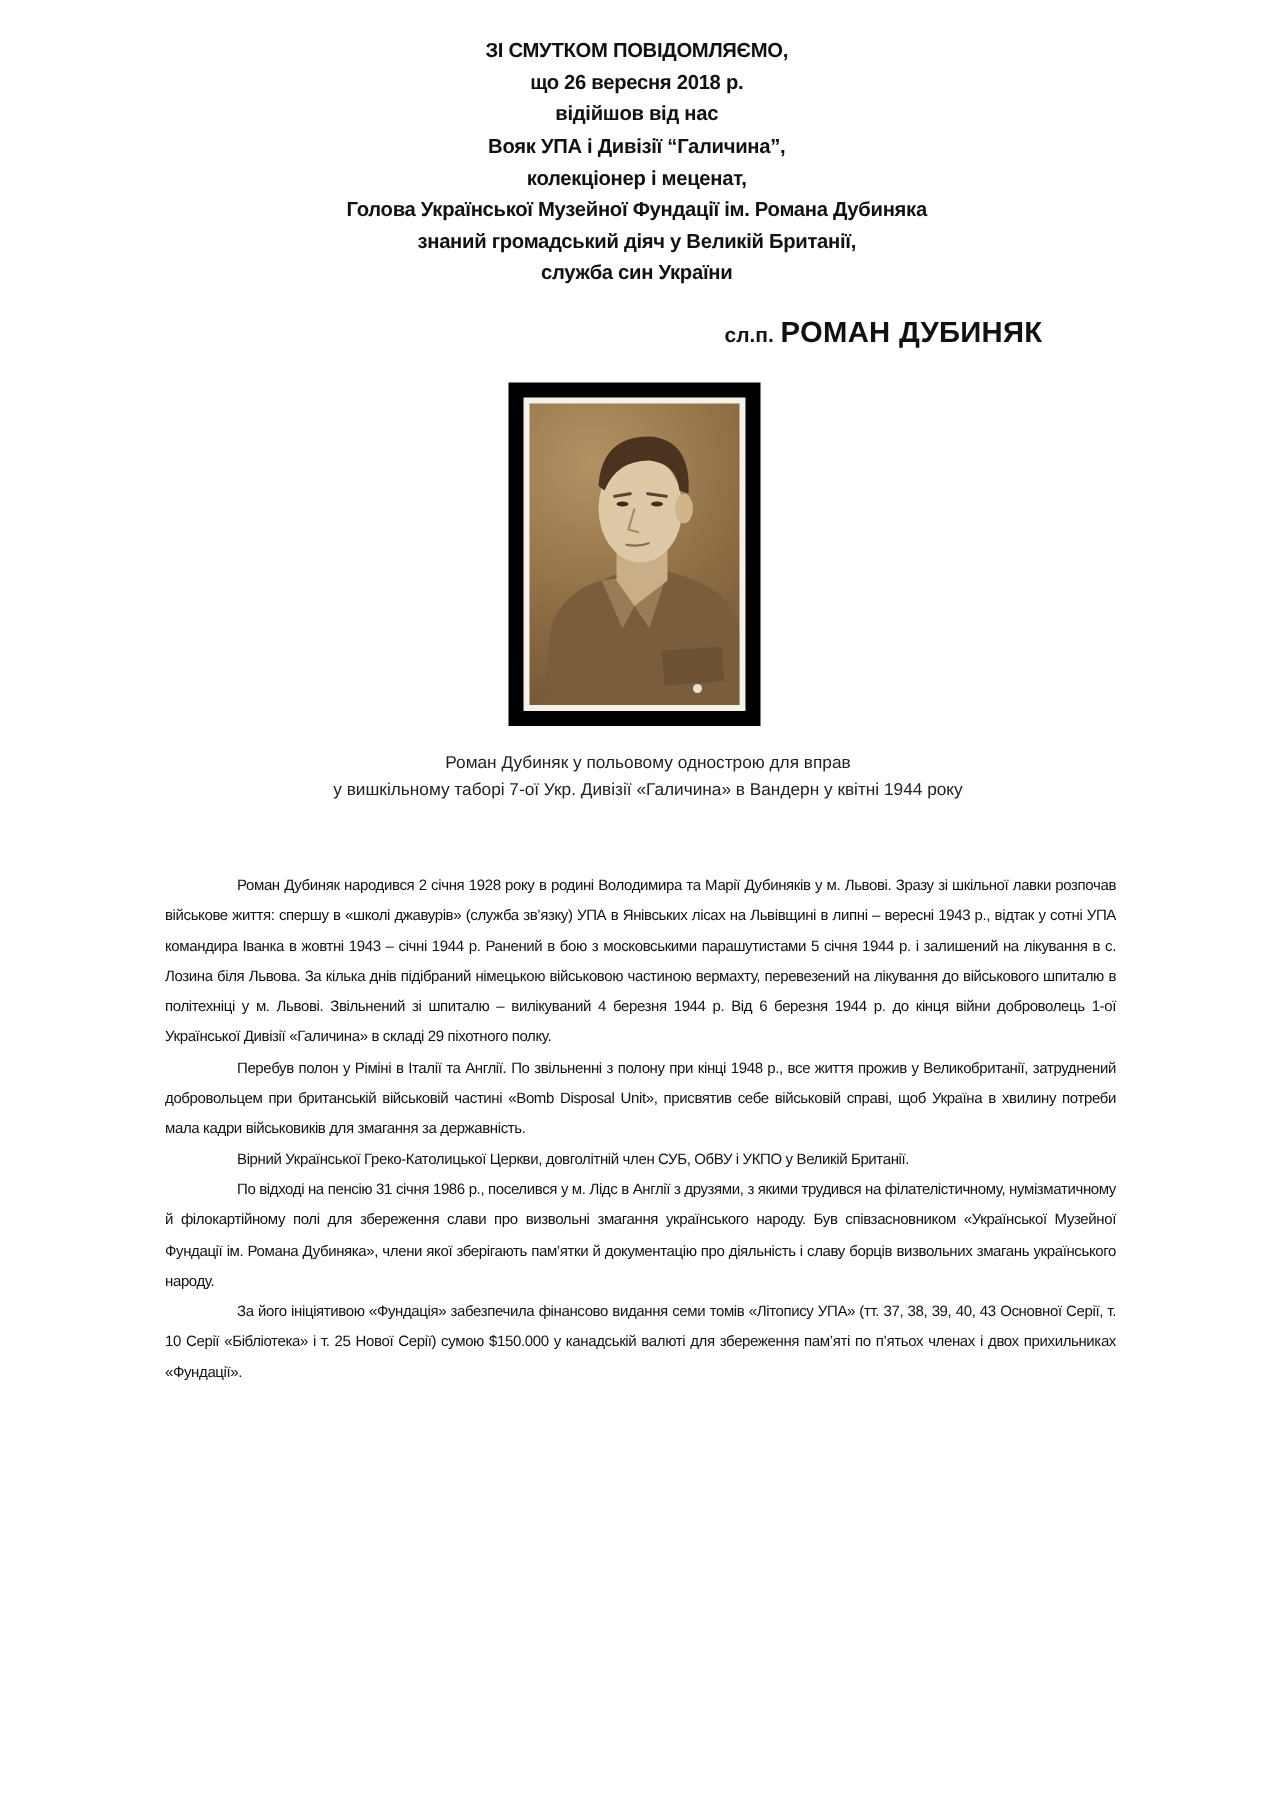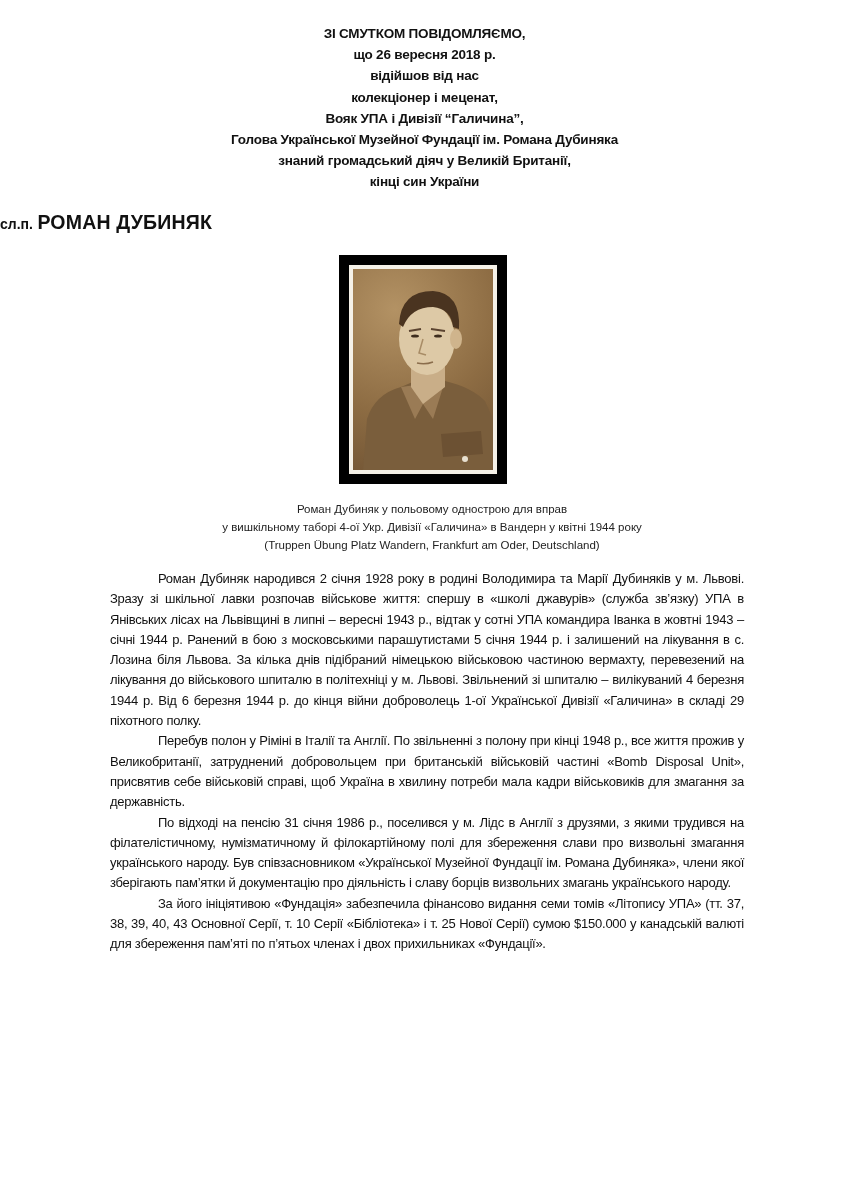--- a/index.html
+++ b/index.html
@@ -2,54 +2,54 @@
 <html><head>
   <meta charset="utf-8">
   <style>
     html, body { margin: 0; padding: 0; background: #ffffff; }
     body { width: 849px; height: 1200px; position: relative; overflow: hidden; color: #111; }
     .page { position: absolute; left: 0; top: 0; width: 849px; height: 1200px; background: #fff; border-radius: 13px; }
 
     .header { position: absolute; left: 0; top: 23px; width: 849px; text-align: center;
       font-family: "Liberation Sans", sans-serif; font-weight: bold; font-size: 13.5px; line-height: 21.2px; letter-spacing: -0.2px; }
     .header .line { display: block; white-space: nowrap; }
-    .name-line { position: absolute; left: 0; top: 211px; width: 695px; text-align: left;
+    .name-line { position: absolute; left: 0; top: 211px; width: 695px; text-align: right;
       font-family: "Liberation Sans", sans-serif; font-weight: bold; white-space: nowrap; }
     .name-line .prefix { font-size: 14px; }
     .name-line .name { font-size: 19.5px; letter-spacing: 0.2px; }
 
     .photo-frame { position: absolute; left: 339px; top: 255px; width: 168px; height: 229px;
       background: #000; box-sizing: border-box; padding: 10px; }
     .photo-mat { width: 100%; height: 100%; background: #f5f1e8; box-sizing: border-box; padding: 4px; }
     .photo { width: 100%; height: 100%; position: relative; overflow: hidden;
       background: radial-gradient(circle at 30% 20%, #b39264 0%, #8d6c43 55%, #6e5233 100%); }
     .photo svg { position: absolute; left: 0; top: 0; width: 100%; height: 100%; }
 
     .caption { position: absolute; left: 0; top: 500px; width: 849px; text-align: center;
       font-family: "Liberation Sans", sans-serif; font-size: 11.5px; line-height: 18px; color: #222; }
     .caption .line { display: block; white-space: nowrap; margin-left: 15px; }
 
-    .body-text { position: absolute; left: 110px; top: 569px; width: 634px;
-      font-family: "Liberation Sans", sans-serif; font-size: 13px; line-height: 20.3px; text-align: justify; letter-spacing: -0.25px; }
+    .body-text { position: absolute; left: 110px; top: 581px; width: 634px;
+      font-family: "Liberation Sans", sans-serif; font-size: 10px; line-height: 20.3px; text-align: justify; letter-spacing: -0.25px; }
     .body-text p { margin: 0; text-indent: 48px; }
   </style>
 </head>
 <body>
 
 <div class="page">
 
   <div class="header">
     <span class="line">ЗІ СМУТКОМ ПОВІДОМЛЯЄМО,</span>
     <span class="line">що 26 вересня 2018 р.</span>
     <span class="line">відійшов від нас</span>
+    <span class="line">Вояк УПА і Дивізії “Галичина”,</span>
     <span class="line">колекціонер і меценат,</span>
-    <span class="line">Вояк УПА і Дивізії “Галичина”,</span>
     <span class="line">Голова Української Музейної Фундації ім. Романа Дубиняка</span>
     <span class="line">знаний громадський діяч у Великій Британії,</span>
-    <span class="line">кінці син України</span>
+    <span class="line">служба син України</span>
   </div>
 
   <div class="name-line">
     <span class="prefix">сл.п.</span>
     <span class="name">РОМАН ДУБИНЯК</span>
   </div>
 
   <div class="photo-frame">
     <div class="photo-mat">
       <div class="photo">
@@ -73,24 +73,24 @@
           <ellipse cx="85" cy="67" rx="4" ry="1.6" fill="#3e2d1e"></ellipse>
           <path d="M70 70 L66 84 L73 86" stroke="#a88c66" stroke-width="1.5" fill="none"></path>
           <path d="M64 94 Q72 96 80 93" stroke="#8a6d4c" stroke-width="1.5" fill="none"></path>
         </svg>
       </div>
     </div>
   </div>
 
   <div class="caption">
     <span class="line">Роман Дубиняк у польовому однострою для вправ</span>
-    <span class="line">у вишкільному таборі 4-ої Укр. Дивізії «Галичина» в Вандерн у квітні 1944 року</span>
-    <span class="line">(Truppen Übung Platz Wandern, Frankfurt am Oder, Deutschland)</span>
+    <span class="line">у вишкільному таборі 7-ої Укр. Дивізії «Галичина» в Вандерн у квітні 1944 року</span>
   </div>
 
   <div class="body-text">
     <p>Роман Дубиняк народився 2 січня 1928 року в родині Володимира та Марії Дубиняків у м. Львові. Зразу зі шкільної лавки розпочав військове життя: спершу в «школі джавурів» (служба зв’язку) УПА в Янівських лісах на Львівщині в липні – вересні 1943 р., відтак у сотні УПА командира Іванка в жовтні 1943 – січні 1944 р. Ранений в бою з московськими парашутистами 5 січня 1944 р. і залишений на лікування в с. Лозина біля Львова. За кілька днів підібраний німецькою військовою частиною вермахту, перевезений на лікування до військового шпиталю в політехніці у м. Львові. Звільнений зі шпиталю – вилікуваний 4 березня 1944 р. Від 6 березня 1944 р. до кінця війни доброволець 1-ої Української Дивізії «Галичина» в складі 29 піхотного полку.</p>
     <p>Перебув полон у Ріміні в Італії та Англії. По звільненні з полону при кінці 1948 р., все життя прожив у Великобританії, затруднений добровольцем при британській військовій частині «Bomb Disposal Unit», присвятив себе військовій справі, щоб Україна в хвилину потреби мала кадри військовиків для змагання за державність.</p>
+    <p>Вірний Української Греко-Католицької Церкви, довголітній член СУБ, ОбВУ і УКПО у Великій Британії.</p>
     <p>По відході на пенсію 31 січня 1986 р., поселився у м. Лідс в Англії з друзями, з якими трудився на філателістичному, нумізматичному й філокартійному полі для збереження слави про визвольні змагання українського народу. Був співзасновником «Української Музейної Фундації ім. Романа Дубиняка», члени якої зберігають пам’ятки й документацію про діяльність і славу борців визвольних змагань українського народу.</p>
     <p>За його ініціятивою «Фундація» забезпечила фінансово видання семи томів «Літопису УПА» (тт. 37, 38, 39, 40, 43 Основної Серії, т. 10 Серії «Бібліотека» і т. 25 Нової Серії) сумою $150.000 у канадській валюті для збереження пам’яті по п’ятьох членах і двох прихильниках «Фундації».</p>
   </div>
 
 </div>
 
 </body></html>

